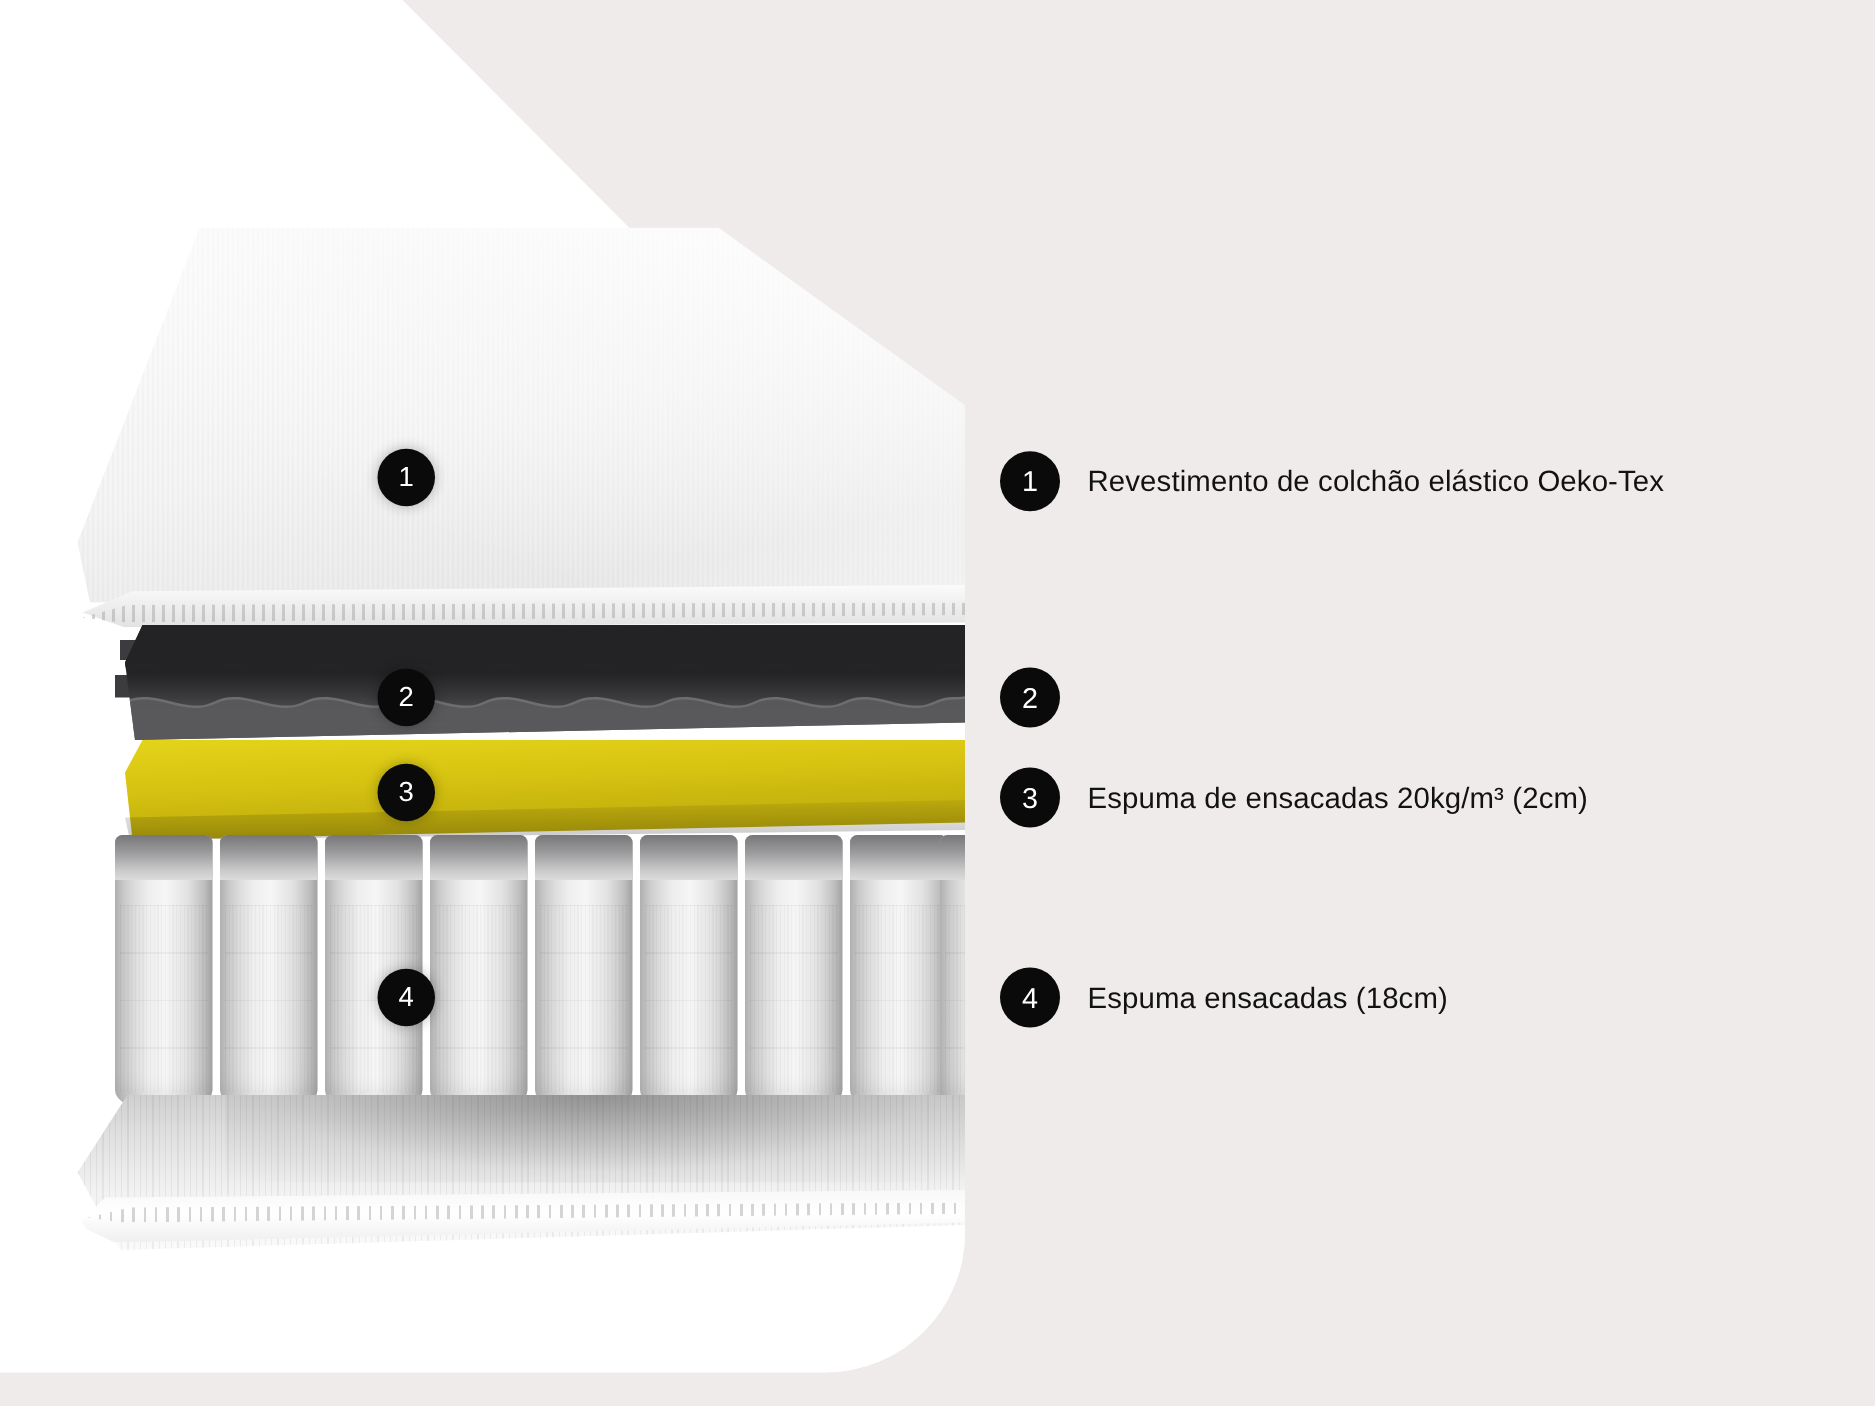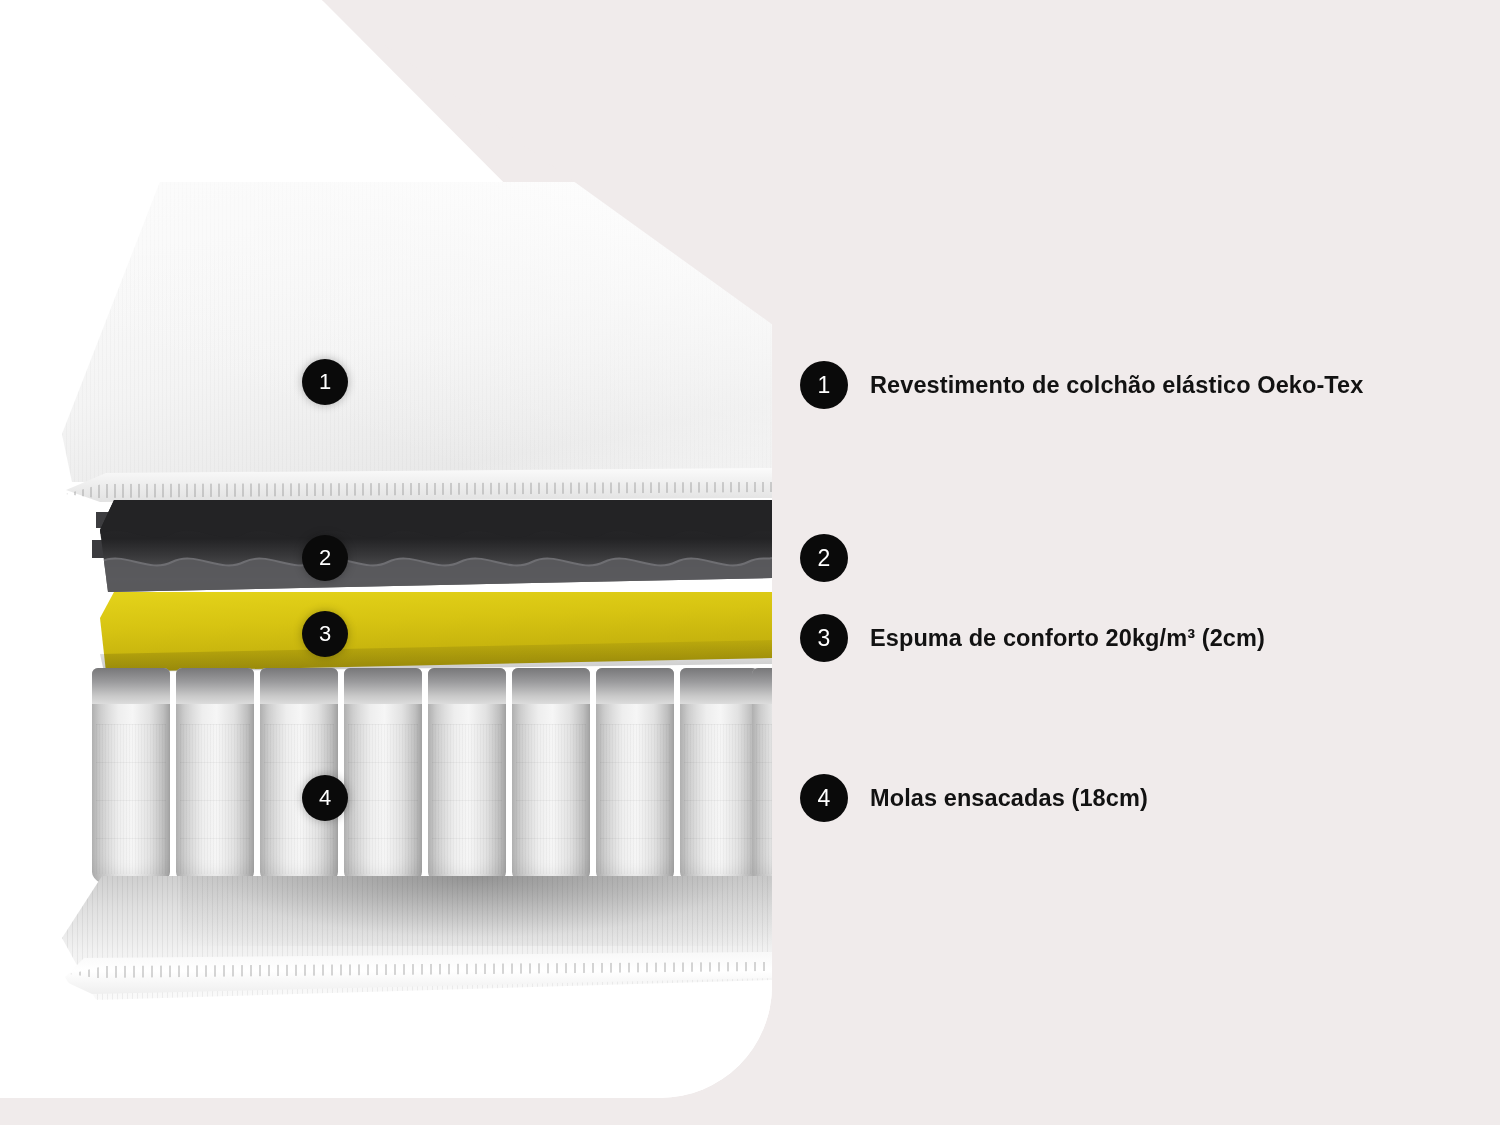--- a/index.html
+++ b/index.html
@@ -320,21 +320,21 @@
   }
   .badge-legend {
     width: 48px;
     height: 48px;
     min-width: 48px;
     font-size: 23px;
     position: relative;
   }
   .legend-label {
     font-size: 23.5px;
-    font-weight: 700;
+    font-weight: 400;
     color: #121212;
     letter-spacing: 0.1px;
     white-space: nowrap;
   }
 </style>
 </head>
 <body>
 
 <div id="stage">
 
@@ -415,24 +415,24 @@
     <div class="legend-row" style="top:534px;">
       <div class="badge badge-legend">
         <span>2</span>
       </div>
     </div>
 
     <div class="legend-row" style="top:614px;">
       <div class="badge badge-legend">
         <span>3</span>
       </div>
-      <div class="legend-label">Espuma de conforto 20kg/m³ (2cm)</div>
+      <div class="legend-label">Espuma de ensacadas 20kg/m³ (2cm)</div>
     </div>
 
     <div class="legend-row" style="top:774px;">
       <div class="badge badge-legend">
         <span>4</span>
       </div>
-      <div class="legend-label">Molas ensacadas (18cm)</div>
+      <div class="legend-label">Espuma ensacadas (18cm)</div>
     </div>
 
   </div>
 </div>
 
 </body></html>

